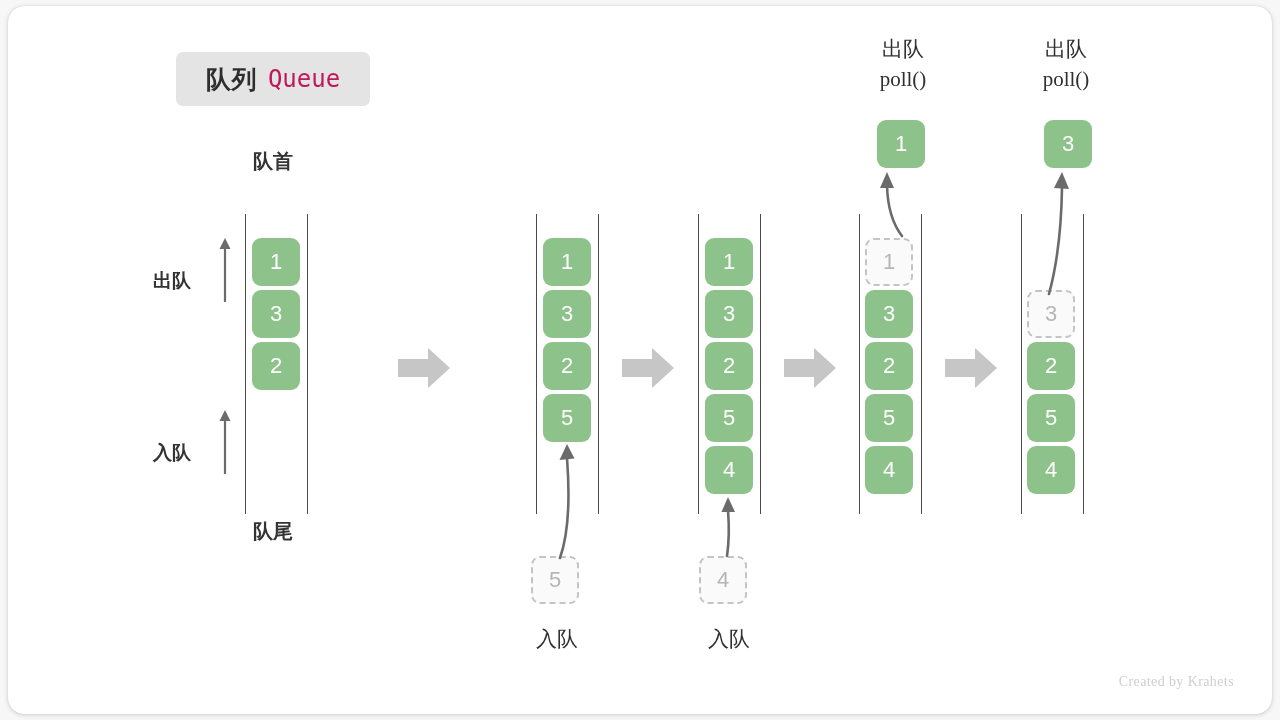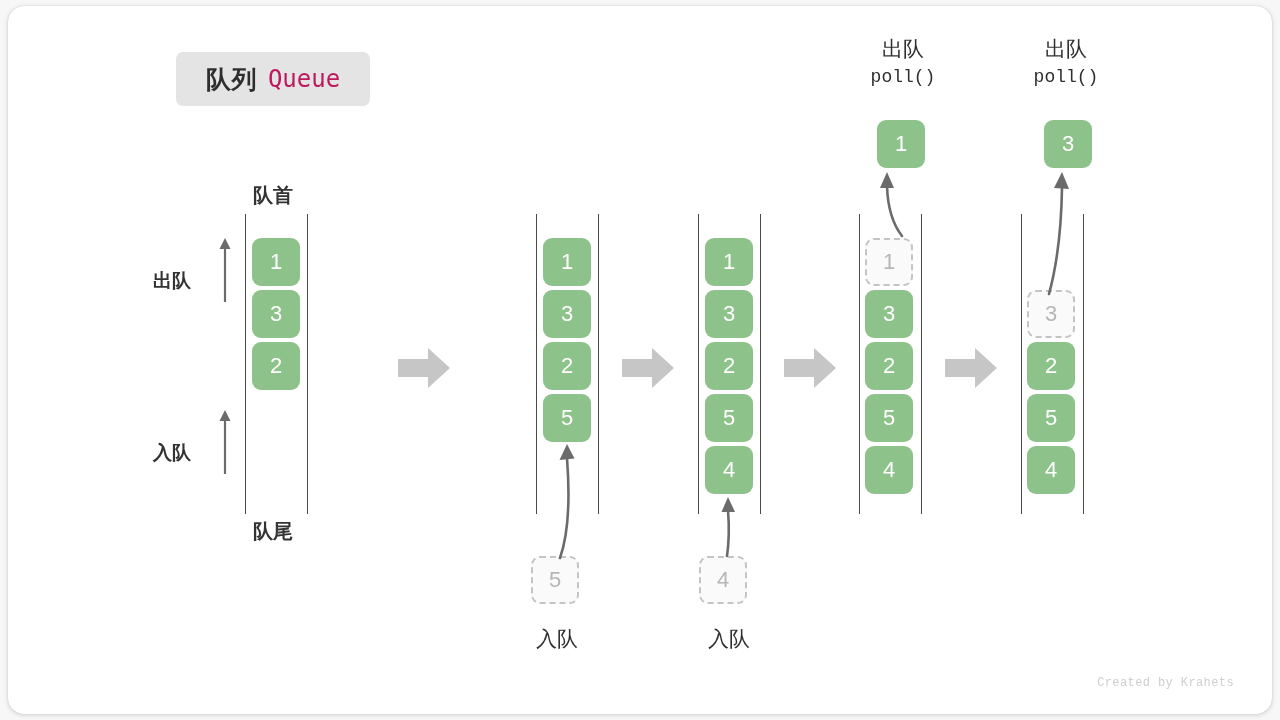--- a/index.html
+++ b/index.html
@@ -55,22 +55,22 @@
     white-space: nowrap;
   }
   .op-label {
     text-align: center; white-space: nowrap; line-height: 1.45;
   }
   .op-label .cn {
     font-size: 21px; color: #2f2f2f; display: block;
     font-weight: normal;
   }
   .op-label .code {
-    font-size: 18px; color: #2f2f2f; display: block;
-    font-family: Liberation Mono, monospace;
+    font-size: 21px; color: #2f2f2f; display: block;
+    font-family: Liberation Serif, serif;
   }
   .op-label .code .arg { color: #4c9a52; font-weight: bold; }
 
   
   .rail {
     width: 0; border-left: 1.6px solid #4a4a4a;
   }
 
   
   .cell {
@@ -87,39 +87,39 @@
     color: #b6b6b6;
     border: 2px dashed #c4c4c4;
   }
 
   
   .block-arrow { width: 52px; height: 44px; }
 
   
   #credit {
     right: 38px; bottom: 24px;
-    font-size: 12px; color: #cfcfcf;
-    font-family: Liberation Mono, monospace;
+    font-size: 14px; color: #cfcfcf;
+    font-family: Liberation Serif, serif;
     letter-spacing: 0.4px;
   }
 
   svg { display: block; overflow: visible; }
 </style>
 </head>
 <body>
 
 <div id="stage">
   <div id="card" class="abs">
 
     <div id="title-badge" class="abs">
       <span class="cn">队列</span>
       <span class="en">Queue</span>
     </div>
 
-    <div class="abs hdr-label" style="left:213px; top:176px; width:104px;">队首</div>
+    <div class="abs hdr-label" style="left:213px; top:142px; width:104px;">队首</div>
     <div class="abs hdr-label" style="left:213px; top:512px; width:104px;">队尾</div>
 
     <div class="abs side-label" style="left:145px; top:262px;">出队</div>
     <div class="abs" style="left:206px; top:228px;">
       <svg width="22" height="70" viewBox="0 0 22 70">
         <line x1="11" y1="68" x2="11" y2="12" stroke="#6b6b6b" stroke-width="2.2"></line>
         <path d="M11 4 L5.5 15 L16.5 15 Z" fill="#6b6b6b"></path>
       </svg>
     </div>
 

